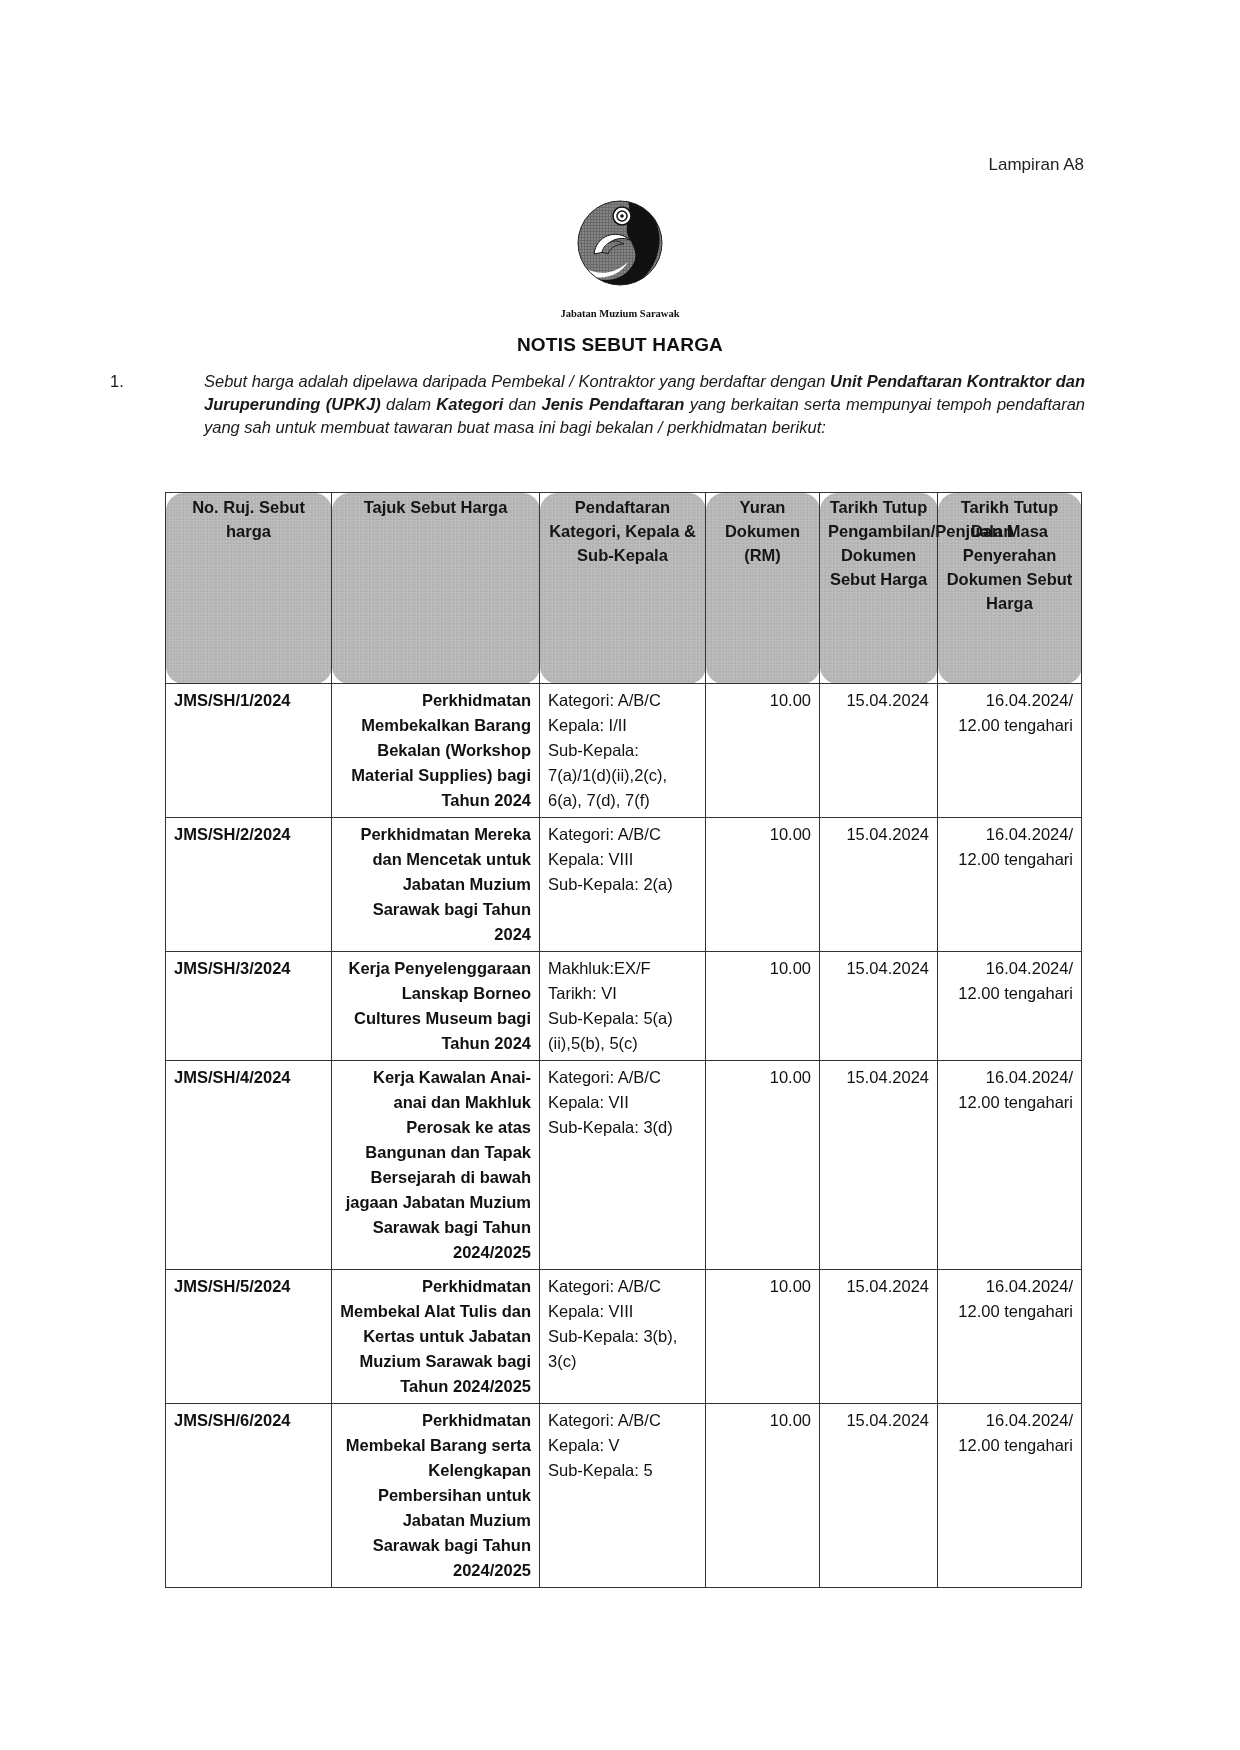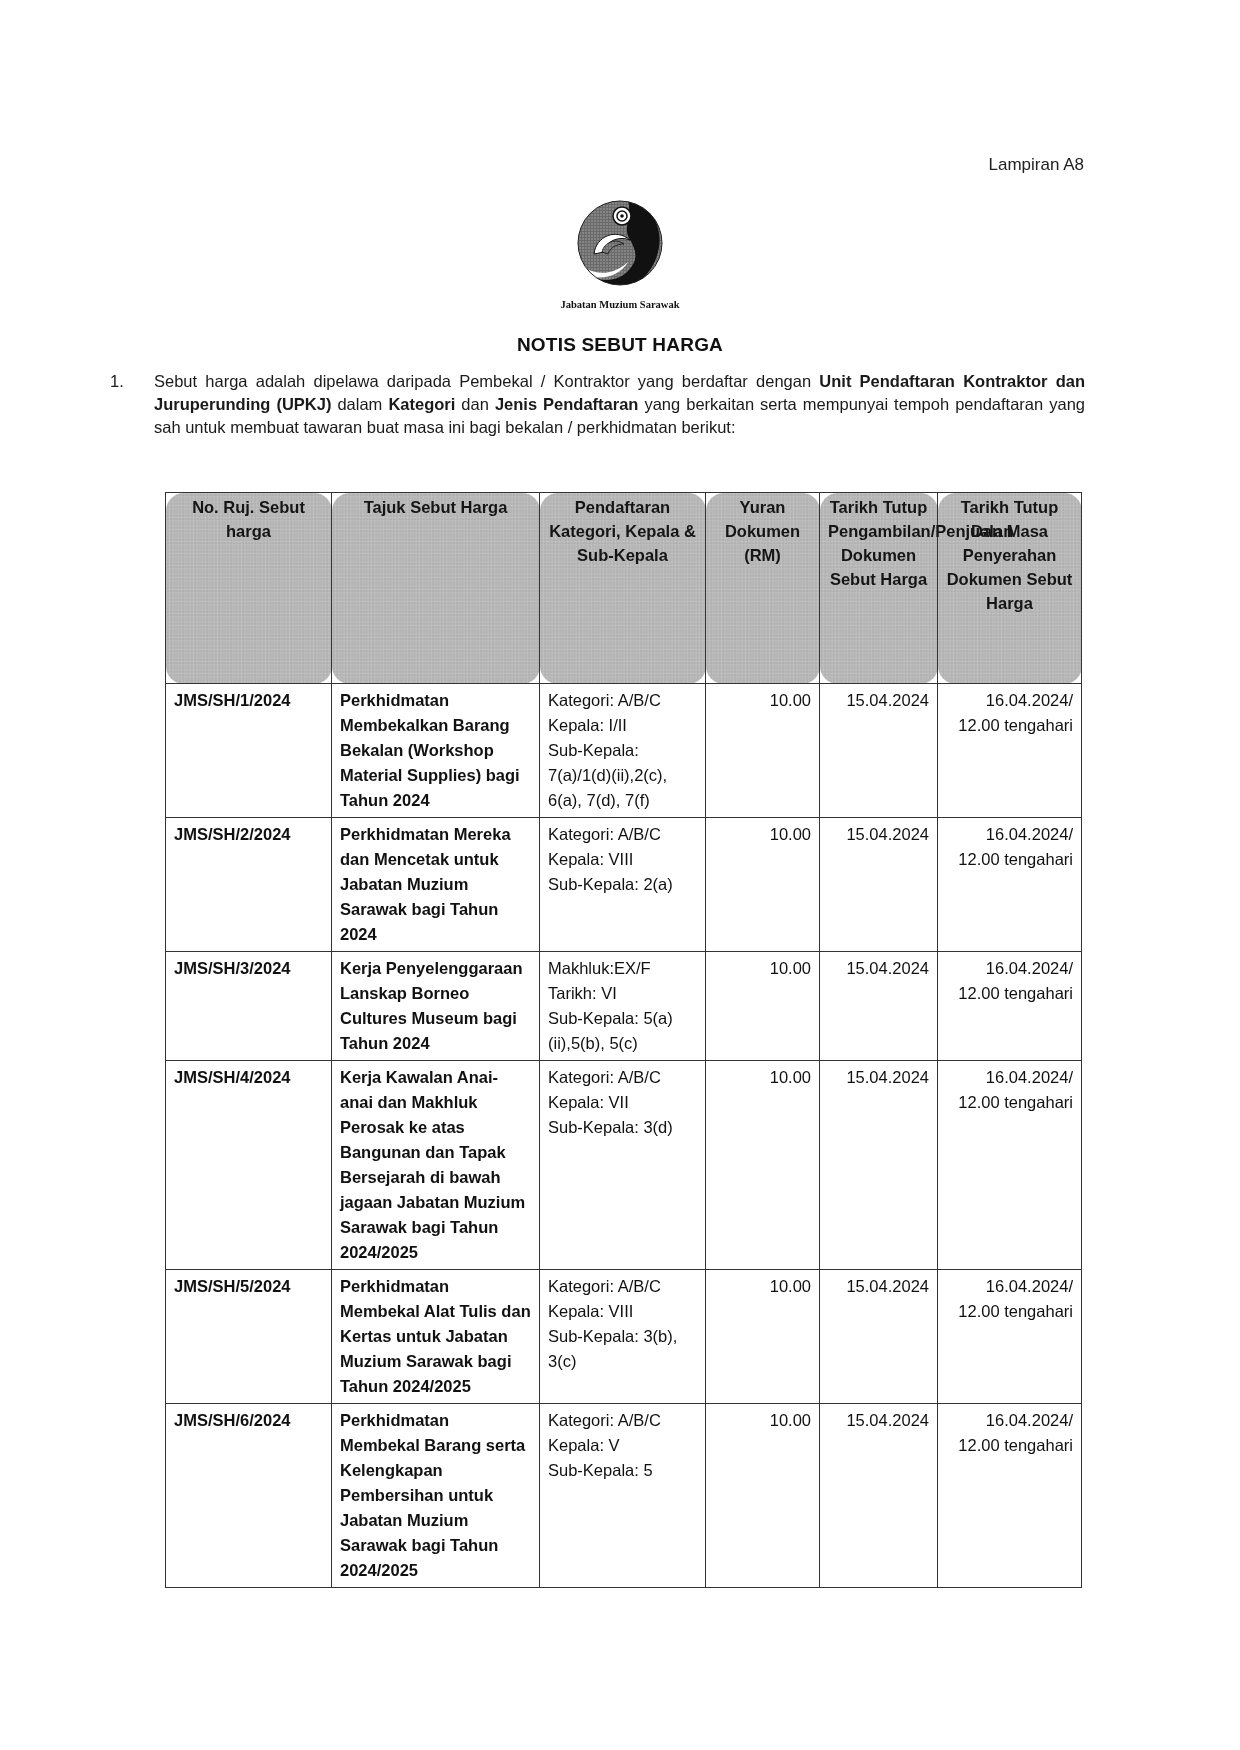--- a/index.html
+++ b/index.html
@@ -11,32 +11,32 @@
     position: absolute; top: 133px; right: 156px;
     font-size: 17px; color: #222; margin-top: 22px;
   }
   .logo-wrap {
     position: absolute; top: 196px; left: 0; width: 1240px;
     display: flex; flex-direction: column; align-items: center;
   }
   .logo-wrap svg { width: 100px; height: 94px; }
   .logo-caption {
     font-family: "Liberation Serif", "DejaVu Serif", serif;
-    font-size: 10.5px; font-weight: bold; margin-top: 9px; color: #111;
+    font-size: 10.5px; font-weight: bold; margin-top: 18px; color: #111;
   }
   .title {
     position: absolute; top: 334px; left: 0; width: 1240px; text-align: center;
     font-size: 19px; font-weight: bold; letter-spacing: 0.2px;
   }
   .para {
     position: absolute; top: 370px; left: 110px; width: 975px;
     font-size: 16.5px; line-height: 23px; color: #1a1a1a;
   }
   .para .num { position: absolute; left: 0; top: 0; }
-  .para .text { margin-left: 44px; text-align: justify; }
+  .para .text { margin-left: 94px; text-align: justify; font-style: italic; }
   .para b { font-weight: bold; }
 
   table.notice {
     position: absolute; top: 492px; left: 165px;
     border-collapse: collapse; table-layout: fixed;
     width: 916px;
     font-size: 16.5px; line-height: 25px;
   }
   table.notice th, table.notice td {
     border: 1.6px solid #333; vertical-align: top; padding: 4px 8px 4px 8px;
@@ -45,21 +45,21 @@
     background-color: #b8b8b8;
     background-image:
       radial-gradient(#9a9a9a 0.6px, transparent 0.8px),
       radial-gradient(#d0d0d0 0.6px, transparent 0.8px);
     background-size: 3px 3px, 4px 4px;
     background-position: 0 0, 1px 2px;
     font-weight: bold; text-align: center; line-height: 24px;
     height: 184px; padding-top: 2px; color: #151515; border-radius: 18px;
   }
   td.ref { font-weight: bold; padding-left: 8px; }
-  td.title-cell { font-weight: bold; }
+  td.title-cell { font-weight: bold; text-align: right; }
   td.center { text-align: right; }
   .reg-line { display: block; }
   col.c1 { width: 166px; }
   col.c2 { width: 208px; }
   col.c3 { width: 166px; }
   col.c4 { width: 114px; }
   col.c5 { width: 118px; }
   col.c6 { width: 144px; }
 </style>
 </head>

